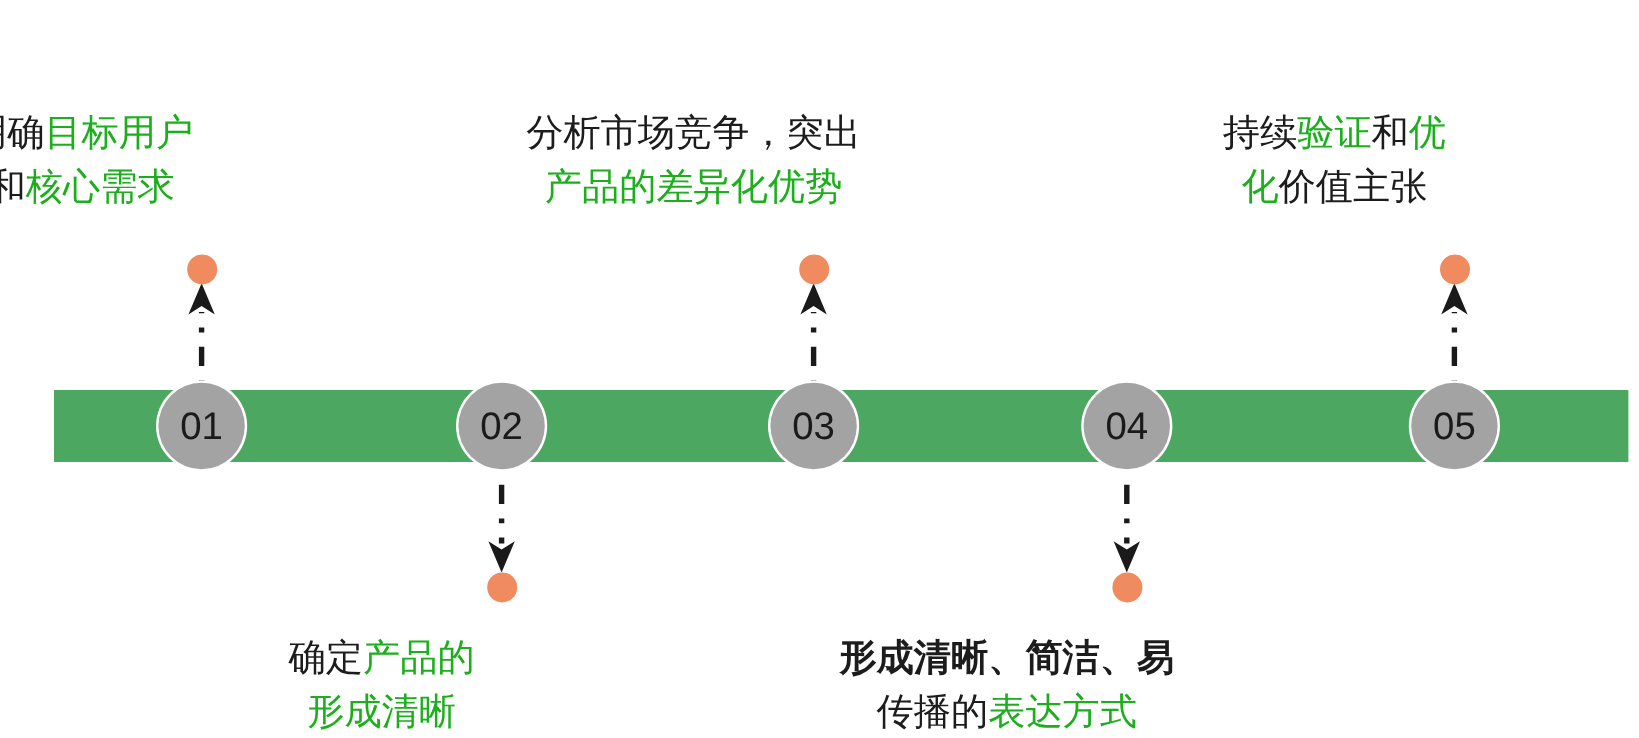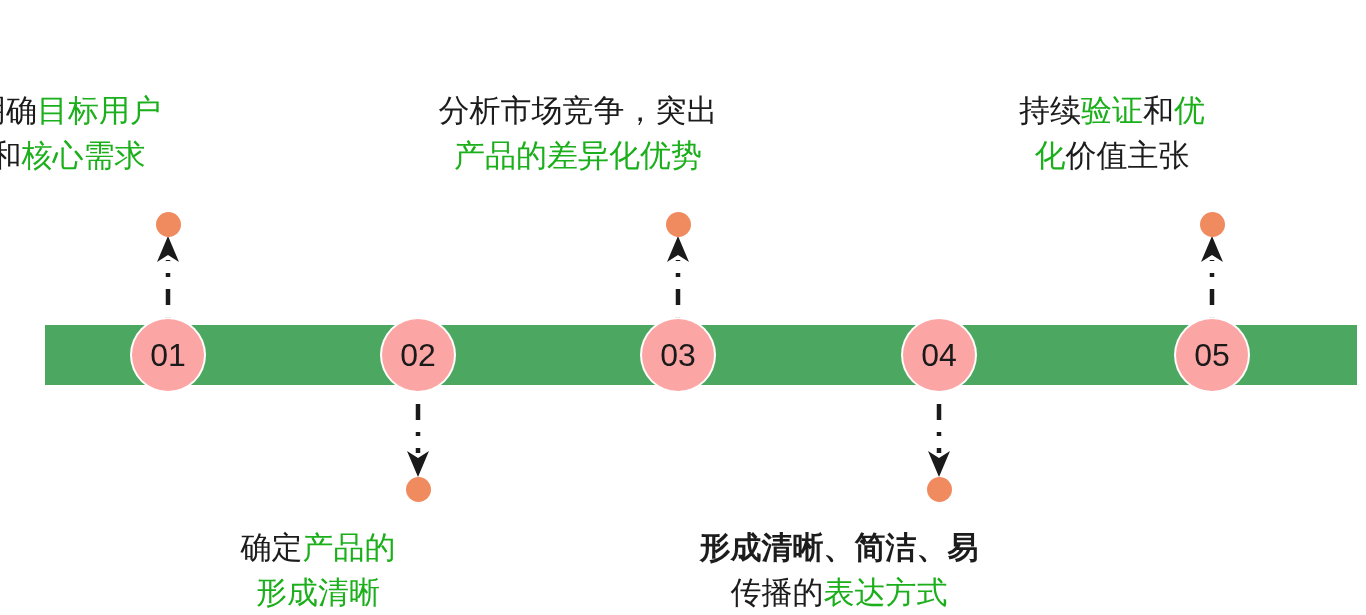--- a/index.html
+++ b/index.html
@@ -35,21 +35,21 @@
   }
 
   
   .node {
     position: absolute;
     top: 279px;
     width: 72px;
     height: 72px;
     margin-left: -36px;
     border-radius: 50%;
-    background: #fca5a5;
+    background: #a3a3a3;
     box-shadow: 0 0 0 2px rgba(255,255,255,1);
     display: flex;
     align-items: center;
     justify-content: center;
     z-index: 5;
   }
   .node-label {
     font-size: 32px;
     font-weight: 400;
     color: #1a1a1a;

